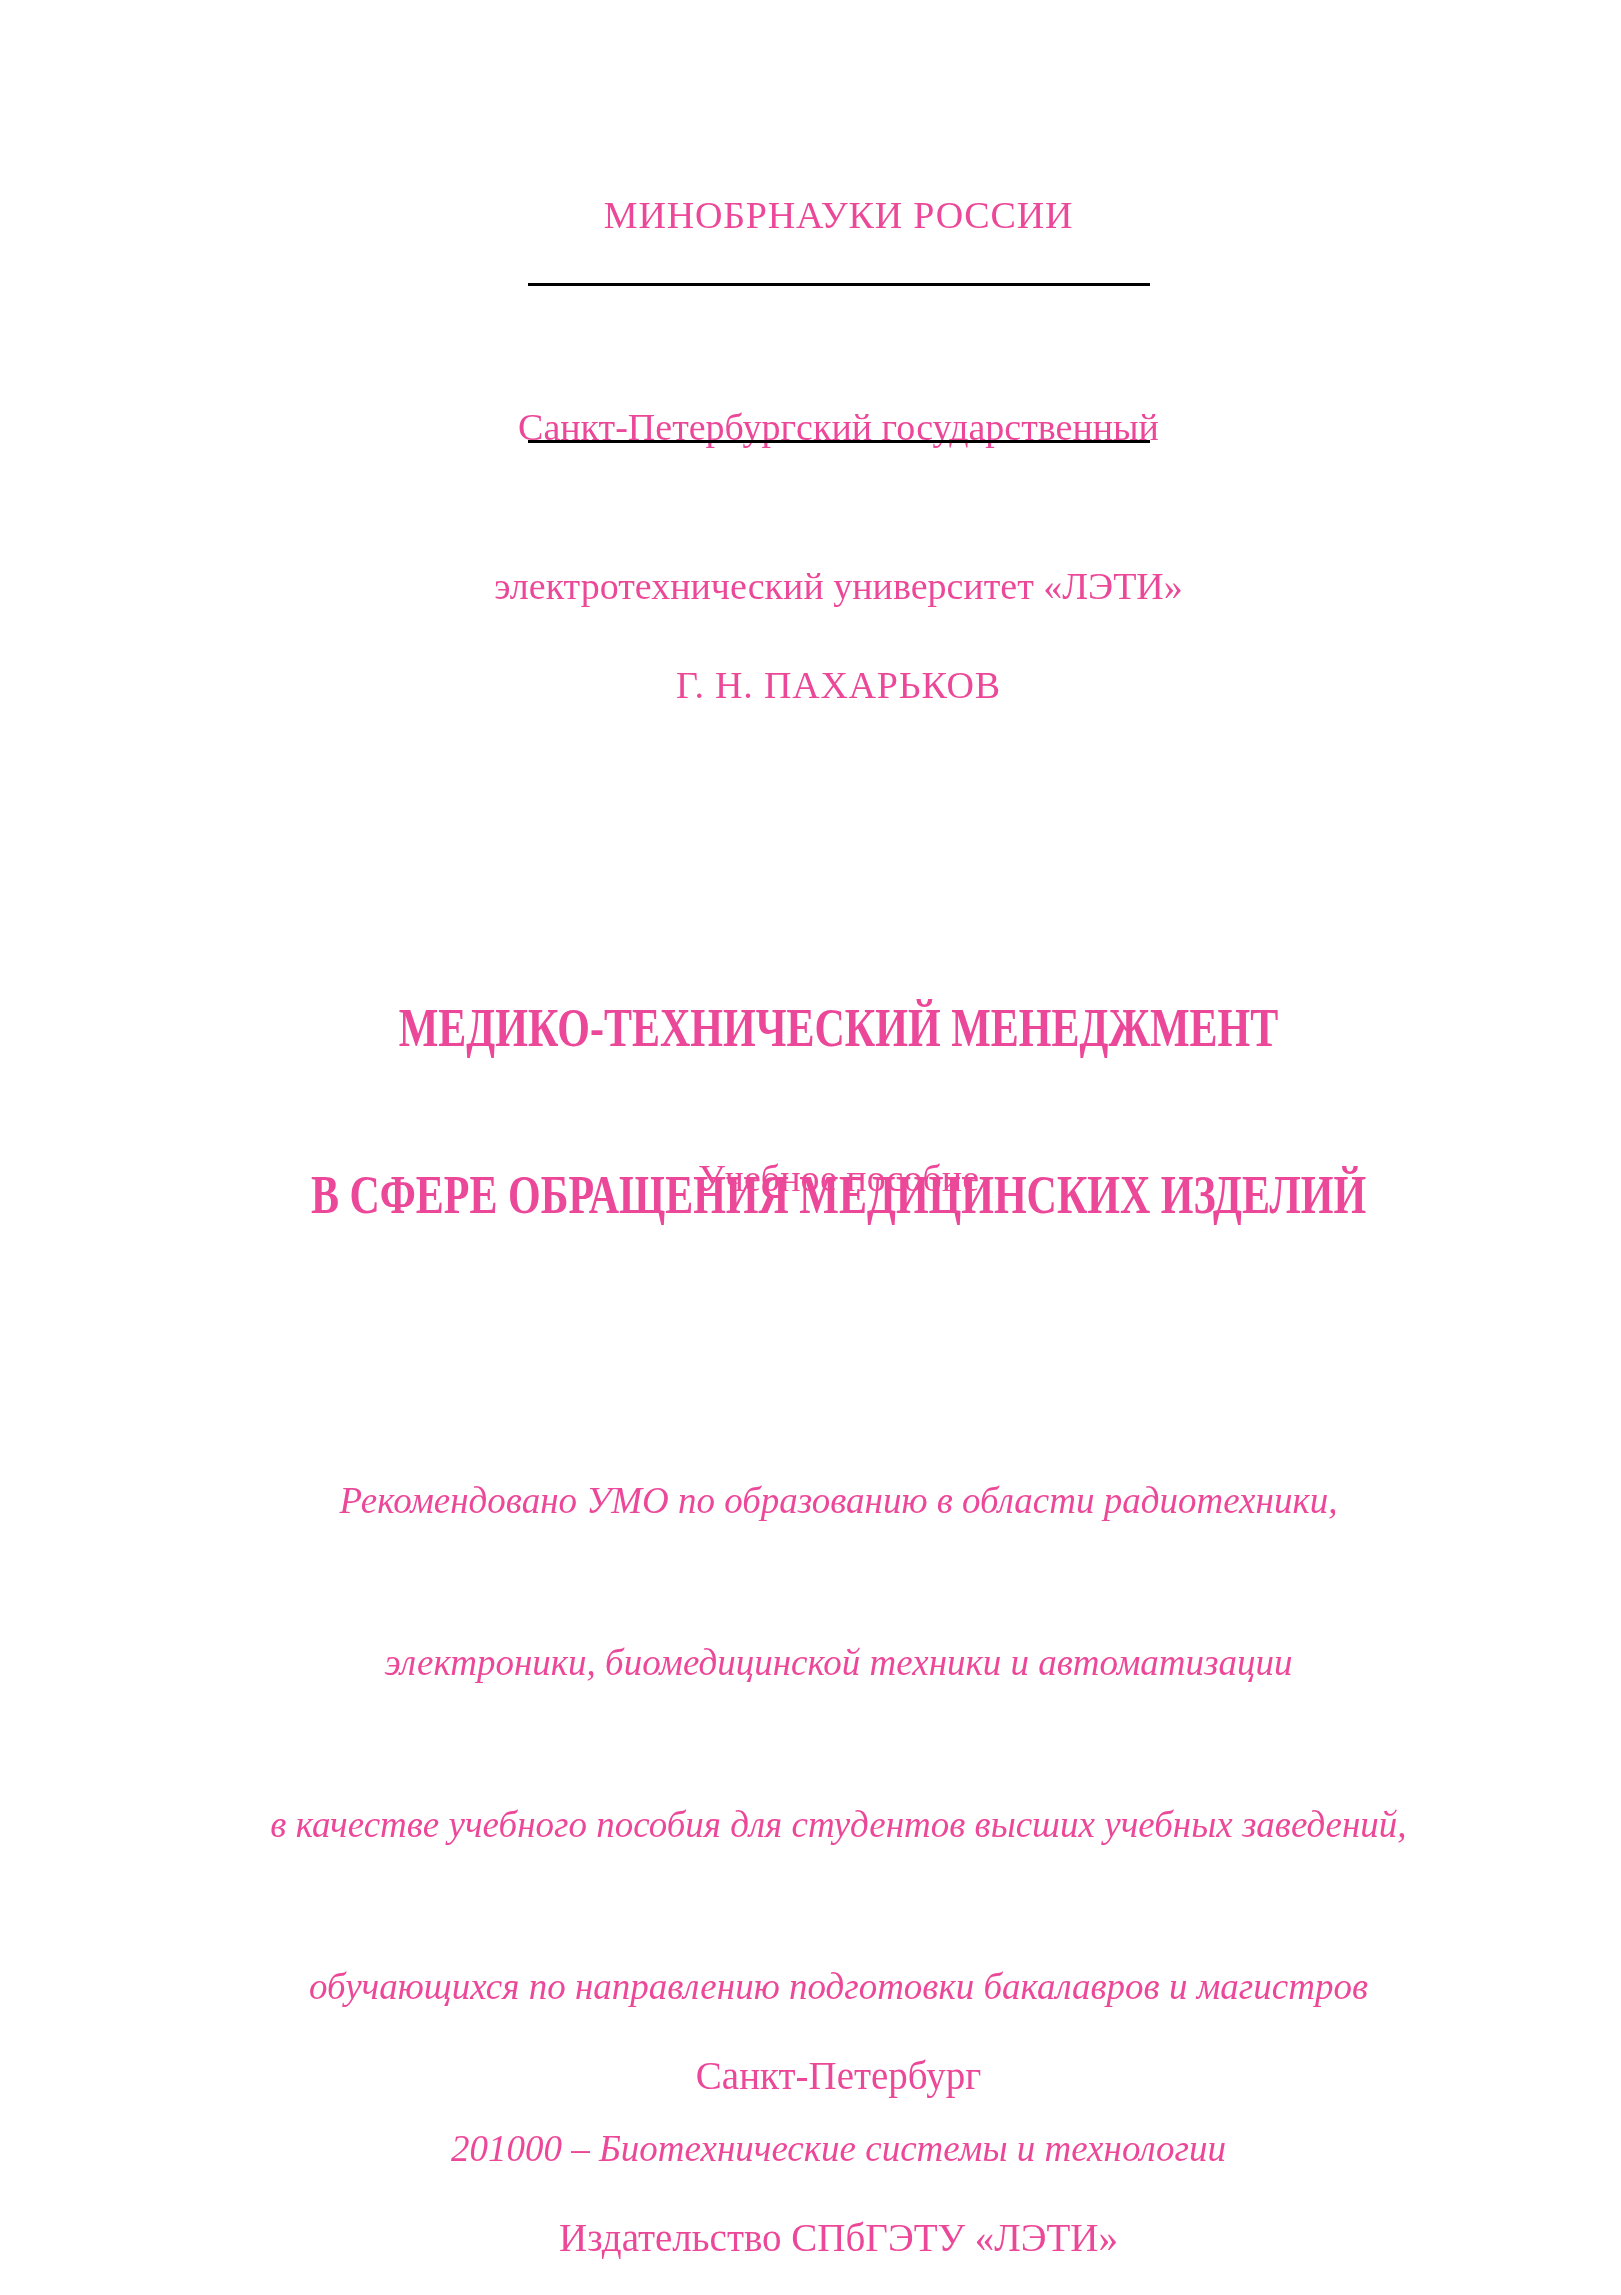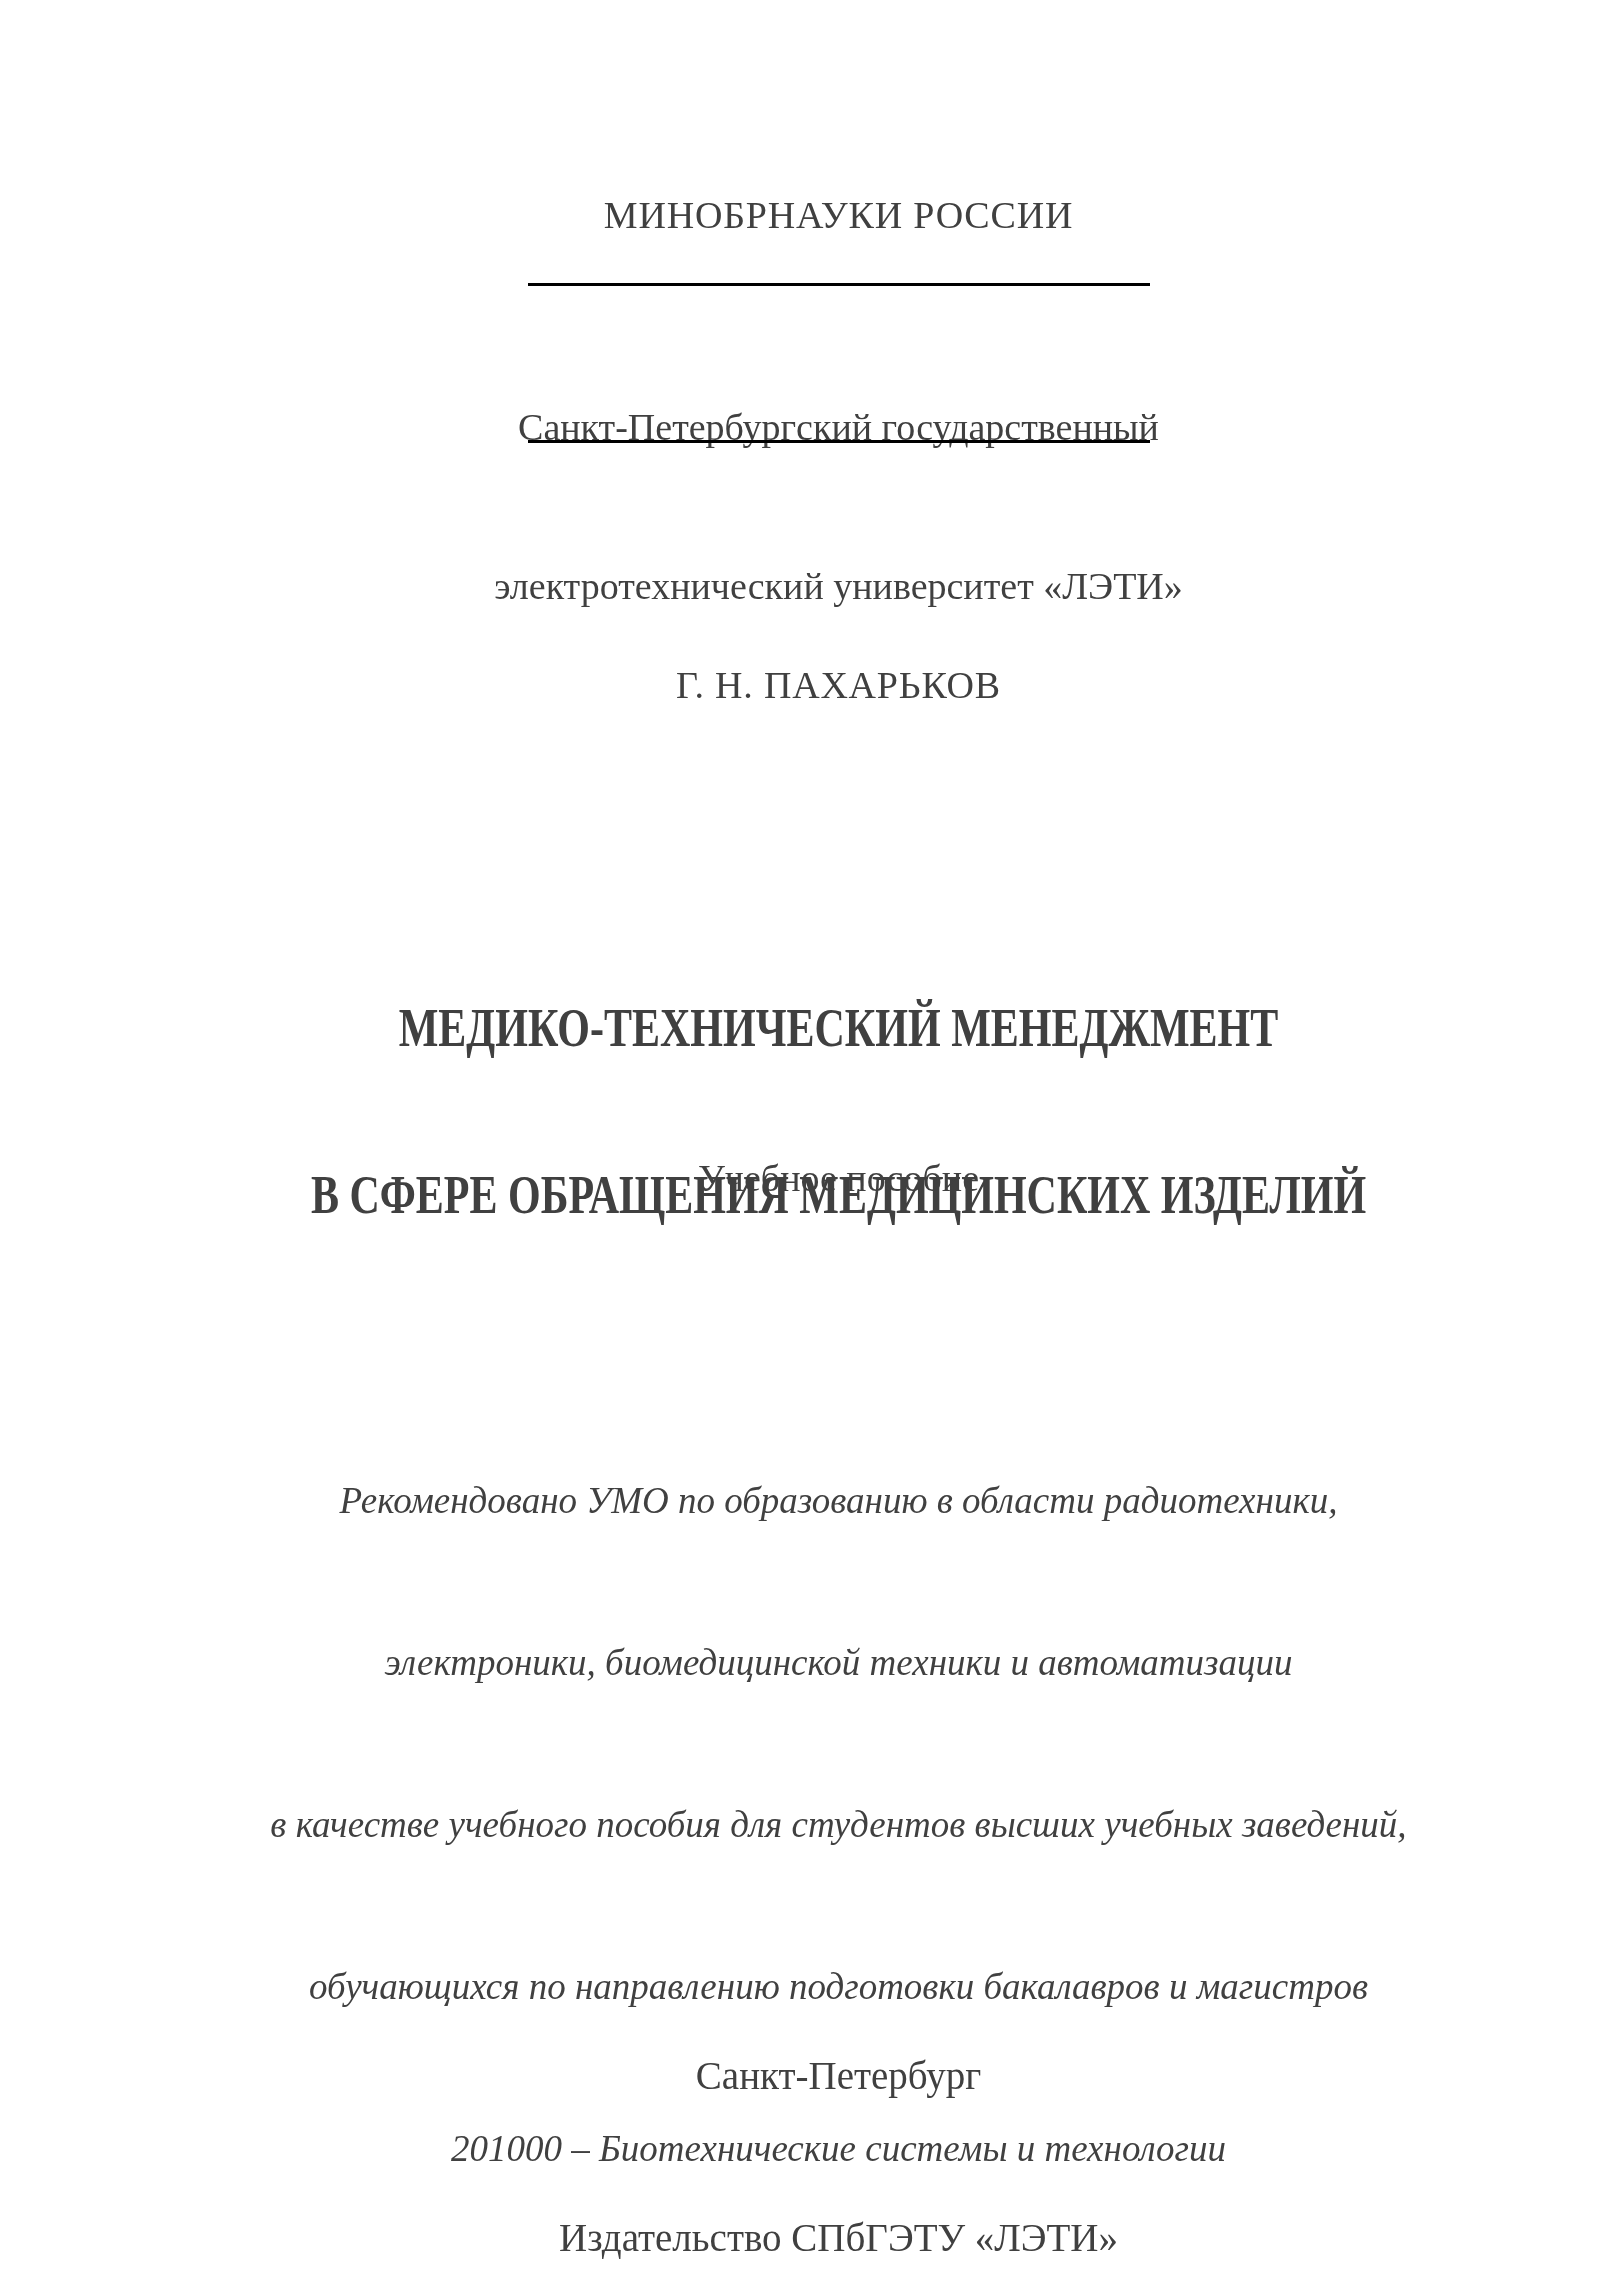--- a/index.html
+++ b/index.html
@@ -5,21 +5,21 @@
   html, body {
     margin: 0;
     padding: 0;
     background: #ffffff;
   }
   .page {
     position: relative;
     width: 1622px;
     height: 2295px;
     background: #ffffff;
-    color: #404040;
+    color: #ec4899;
     font-family: "Liberation Serif", "DejaVu Serif", serif;
     overflow: hidden;
   }
   
   .content {
     position: absolute;
     left: 27.5px;
     top: 0;
     width: 1622px;
     height: 100%;

